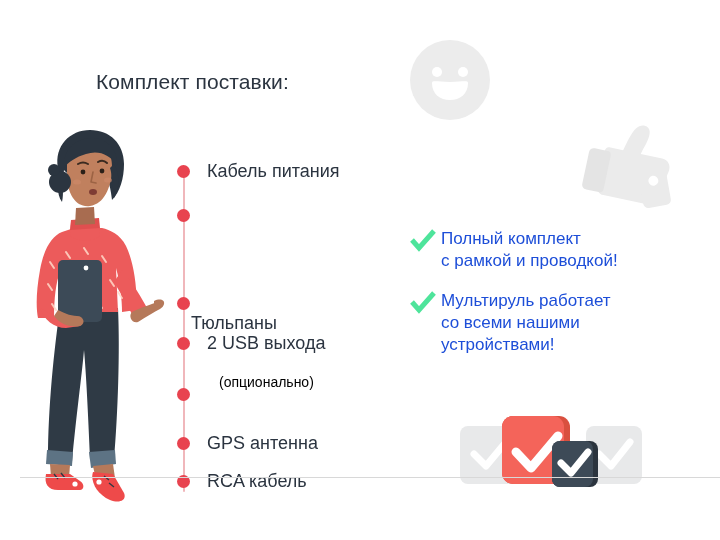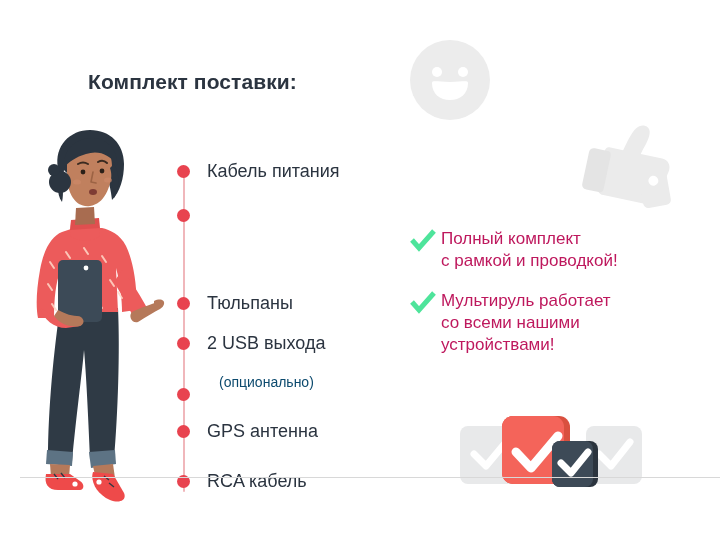--- a/index.html
+++ b/index.html
@@ -47,24 +47,24 @@
     left: 612px;
     top: 492px;
     width: 96px;
     height: 30px;
     opacity: .92;
   }
 
   
   .title {
     position: absolute;
-    left: 88px;
+    left: 96px;
     top: 70px;
     font-size: 21px;
-    font-weight: 700;
+    font-weight: 400;
     color: #2b3440;
     letter-spacing: .1px;
     white-space: nowrap;
   }
 
   
   .speclist {
     position: absolute;
     left: 176px;
     top: 128px;
@@ -111,21 +111,21 @@
     line-height: 22px;
     color: #2b3440;
     font-weight: 400;
     white-space: nowrap;
   }
   .li-sub {
     display: block;
     margin-left: 12px;
     font-size: 14px;
     line-height: 18px;
-    color: #0c4a6e;
+    color: #000000;
     white-space: nowrap;
   }
 
   
   .benefits {
     position: absolute;
     left: 410px;
     top: 228px;
     width: 300px;
   }
@@ -137,21 +137,21 @@
   .tick {
     width: 26px;
     min-width: 26px;
     height: 24px;
     margin-top: 1px;
   }
   .benefit-text {
     margin-left: 5px;
     font-size: 17px;
     line-height: 22px;
-    color: #be185d;
+    color: #1d4ed8;
     font-weight: 400;
     white-space: pre-line;
   }
 
   
   .person {
     position: absolute;
     left: 14px;
     top: 112px;
     width: 156px;
@@ -202,38 +202,38 @@
     <div class="li" style="top:0px;">
       <span class="dot"></span>
       <span class="li-text">Кабель питания</span>
     </div>
 
     <div class="li" style="top:44px;">
       <span class="dot"></span>
     </div>
 
 
-    <div class="li" style="top:132px;">
+    <div class="li" style="top:132px;flex-direction:column;">
       <span class="dot"></span>
       <span class="li-text">Тюльпаны</span>
     </div>
 
     <div class="li" style="top:172px;">
       <span class="dot"></span>
       <span class="li-text">2 USB выхода</span>
     </div>
 
     <div class="li" style="top:213px;">
       <span class="dot" style="margin-top:14px;"></span>
       <span class="li-text">
         <span class="li-sub">(опционально)</span>
       </span>
     </div>
 
-    <div class="li" style="top:260px;text-align:right;">
+    <div class="li" style="top:272px;text-align:right;">
       <span class="dot"></span>
       <span class="li-text">GPS антенна</span>
     </div>
 
     <div class="li" style="top:310px;">
       <span class="dot"></span>
       <span class="li-text">RCA кабель</span>
     </div>
   </div>
 

